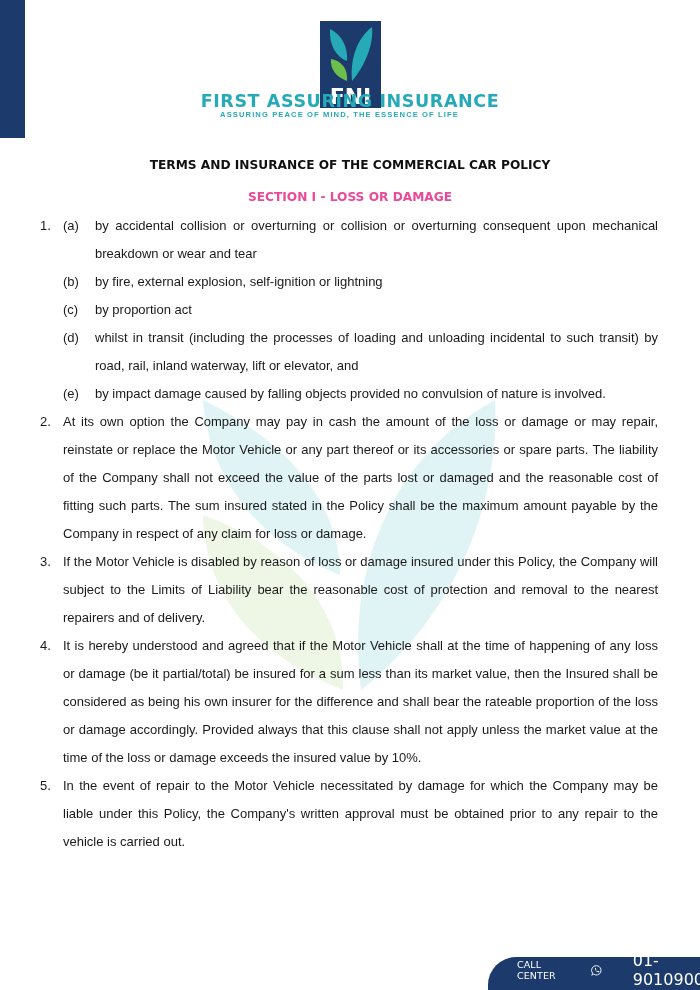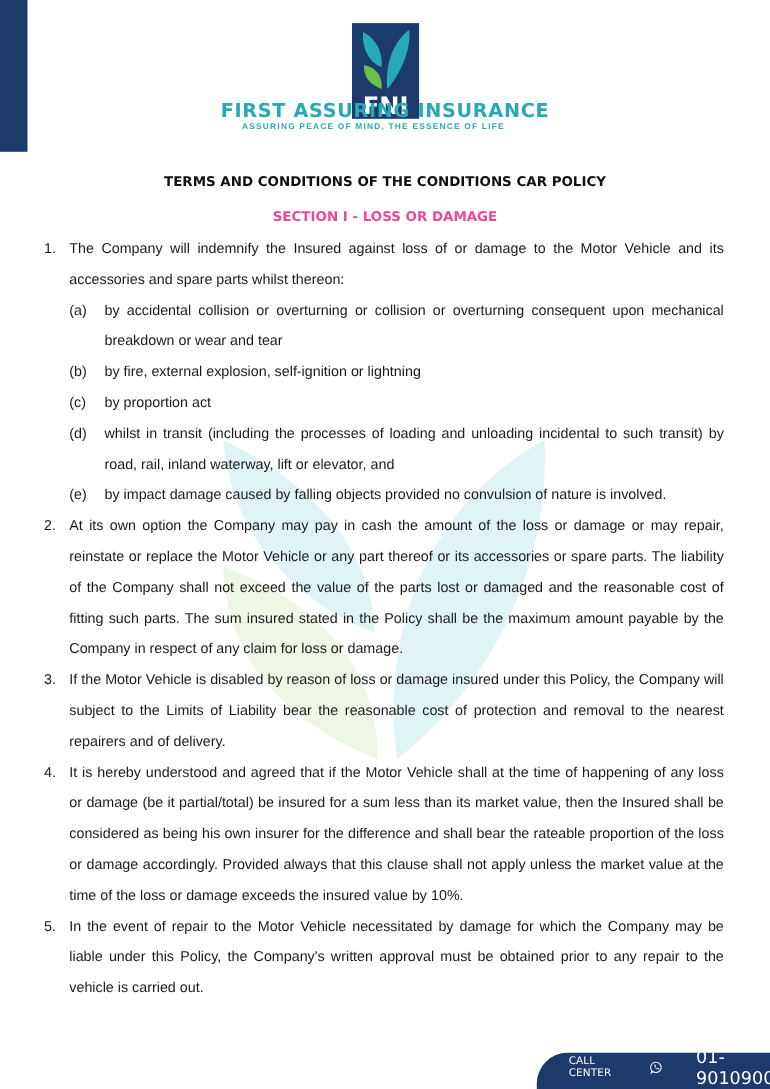--- a/index.html
+++ b/index.html
@@ -189,28 +189,27 @@
 </div>
 <div class="logo-name">FIRST ASSURING INSURANCE</div>
 <div class="logo-tag">ASSURING PEACE OF MIND, THE ESSENCE OF LIFE</div>
 
 <svg class="watermark" viewBox="0 0 310 300">
   <path d="M8 5 C 80 40, 145 100, 145 180 C 70 150, 15 90, 8 5 Z" fill="#e0f3f5"></path>
   <path d="M8 120 C 90 150, 150 210, 148 295 C 60 260, 10 200, 8 120 Z" fill="#eef6e6"></path>
   <path d="M300 5 C 305 110, 260 220, 166 295 C 150 170, 200 60, 300 5 Z" fill="#e0f3f5"></path>
 </svg>
 
-<div class="doc-title">TERMS AND CONDITIONS OF THE CONDITIONS CAR POLICY</div>
+<div class="doc-title">TERMS AND INSURANCE OF THE COMMERCIAL CAR POLICY</div>
 <div class="section-title">SECTION I - LOSS OR DAMAGE</div>
 
 <div class="content">
   <div class="item">
     <div class="item-num">1.</div>
     <div class="item-body">
-      <div>The Company will indemnify the Insured against loss of or damage to the Motor Vehicle and its accessories and spare parts whilst thereon:</div>
       <div class="sub">
         <div class="sub-label">(a)</div>
         <div class="sub-body">by accidental collision or overturning or collision or overturning consequent upon mechanical breakdown or wear and tear</div>
       </div>
       <div class="sub">
         <div class="sub-label">(b)</div>
         <div class="sub-body">by fire, external explosion, self-ignition or lightning</div>
       </div>
       <div class="sub">
         <div class="sub-label">(c)</div>

